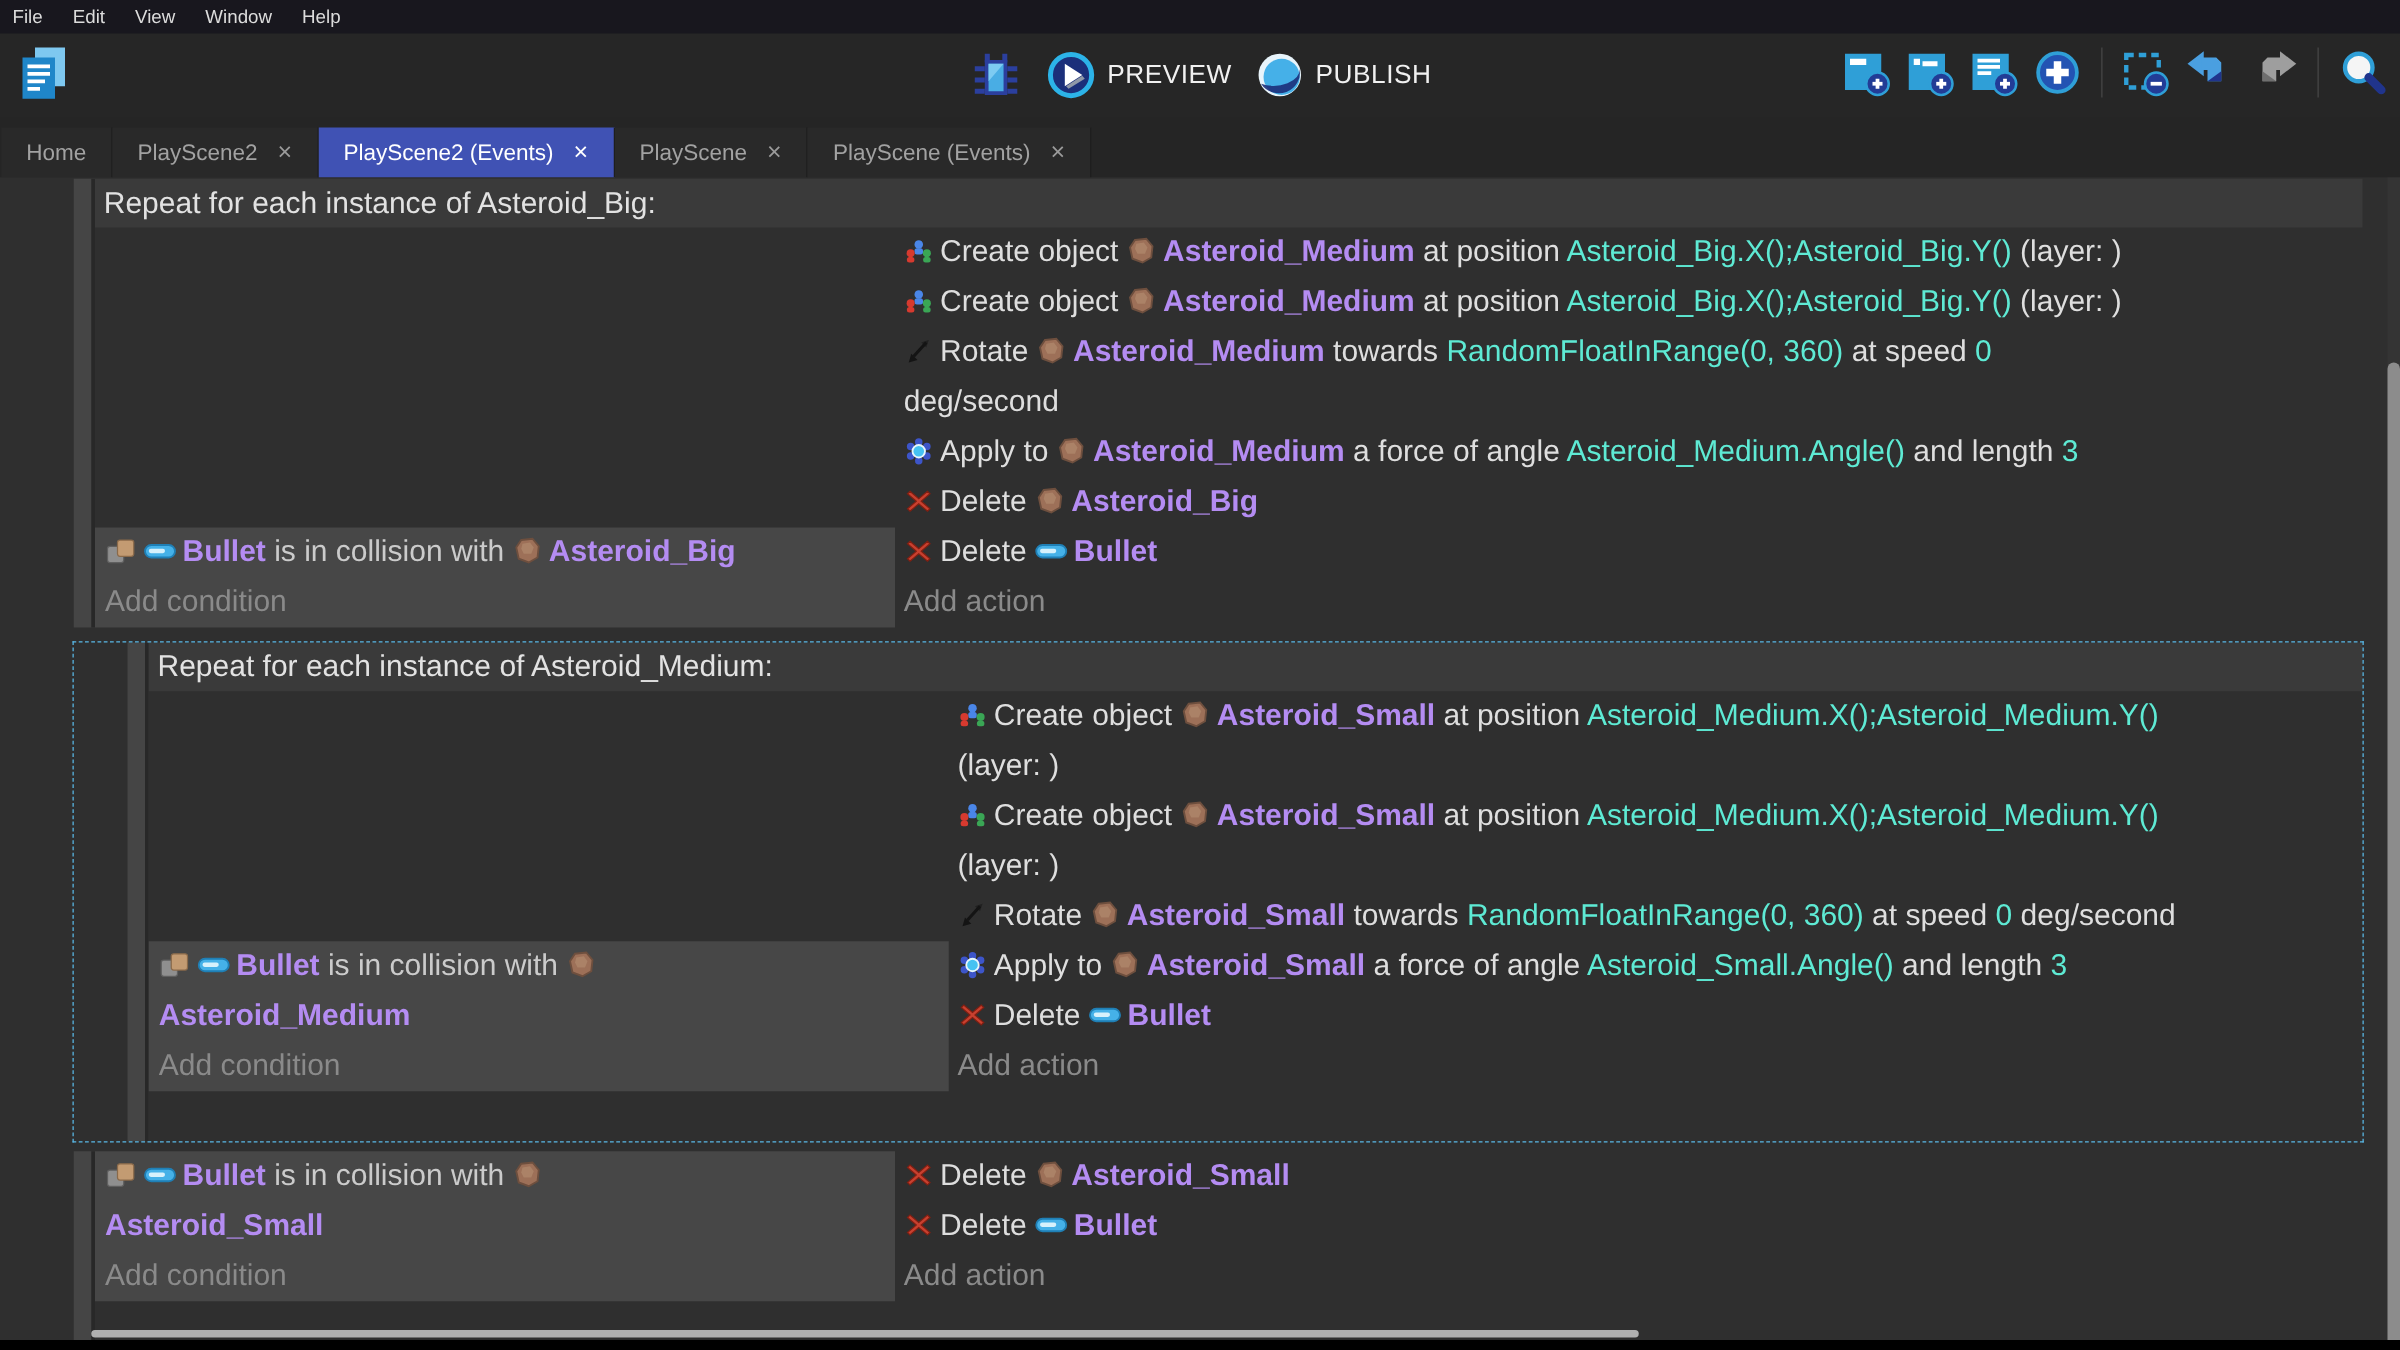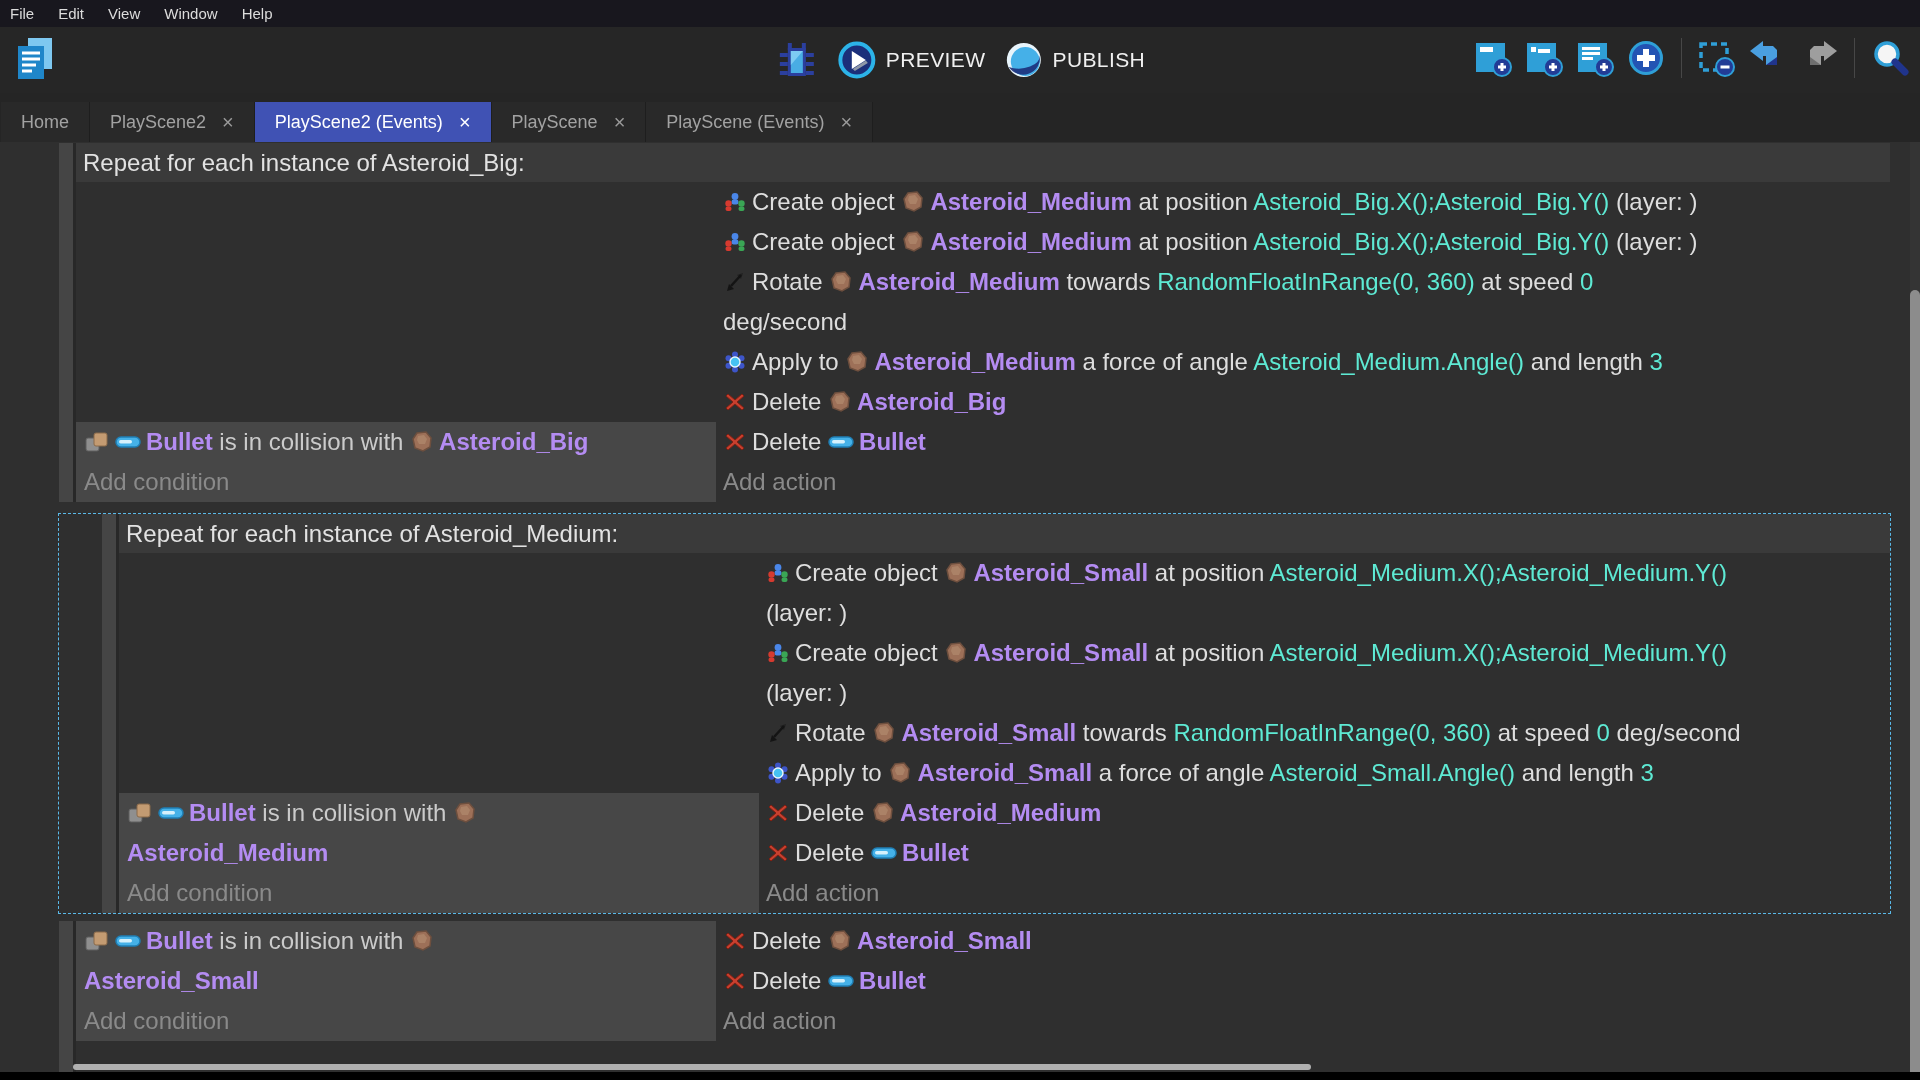--- a/index.html
+++ b/index.html
@@ -379,26 +379,20 @@
                       <circle cx="5.5" cy="15.8" r="3"></circle>
                       <circle cx="5.5" cy="8.2" r="3"></circle>
                     </g>
                     <circle cx="12" cy="12" r="5" fill="#46c2f2" stroke="#e6f6fd" stroke-width="1.5"></circle>
                   </svg></span><span class="t">Apply to </span><span class="icon"><svg width="24" height="24" viewBox="0 0 24 24">
                     <path d="M7 3 L16 2 L21 8 L20 17 L13 21 L5 18 L3 9 Z" fill="#9d7058" stroke="#6e4f3e" stroke-width="1.5"></path>
                     <path d="M8 6 L14 5 L17 9 L15 14 L9 14 L7 10 Z" fill="#b08a6e" opacity="0.7"></path>
                   </svg></span><span class="obj">Asteroid_Small</span><span class="t"> a force of angle </span><span class="expr">Asteroid_Small.Angle()</span><span class="t"> and length </span><span class="expr">3</span></div>
               <div class="row"><span class="icon"><svg width="24" height="24" viewBox="0 0 24 24">
                     <path d="M5 4 L12 10 L19 4 L21 6 L14 12 L21 18 L19 20 L12 14 L5 20 L3 18 L10 12 L3 6 Z" fill="#c8402f" stroke="#801f12" stroke-width="1"></path>
-                  </svg></span><span class="t">Delete </span><span class="icon"><svg width="24" height="24" viewBox="0 0 24 24">
-                    <path d="M7 3 L16 2 L21 8 L20 17 L13 21 L5 18 L3 9 Z" fill="#9d7058" stroke="#6e4f3e" stroke-width="1.5"></path>
-                    <path d="M8 6 L14 5 L17 9 L15 14 L9 14 L7 10 Z" fill="#b08a6e" opacity="0.7"></path>
-                  </svg></span><span class="obj">Asteroid_Medium</span></div>
-              <div class="row"><span class="icon"><svg width="24" height="24" viewBox="0 0 24 24">
-                    <path d="M5 4 L12 10 L19 4 L21 6 L14 12 L21 18 L19 20 L12 14 L5 20 L3 18 L10 12 L3 6 Z" fill="#c8402f" stroke="#801f12" stroke-width="1"></path>
                   </svg></span><span class="t">Delete </span><span class="icon"><svg width="26" height="14" viewBox="0 0 26 14">
                     <rect x="1" y="2" width="24" height="10" rx="5" fill="#45b1e8" stroke="#1f7fb5" stroke-width="1.5"></rect>
                     <rect x="4" y="5" width="13" height="3.5" rx="1.7" fill="#d6f1fc"></rect>
                   </svg></span><span class="obj">Bullet</span></div>
               <div class="row add">Add action</div>
             </div>
           </div>
         </div>
       </div>
       <div class="event" style="top: 779px; height: 159px;">

